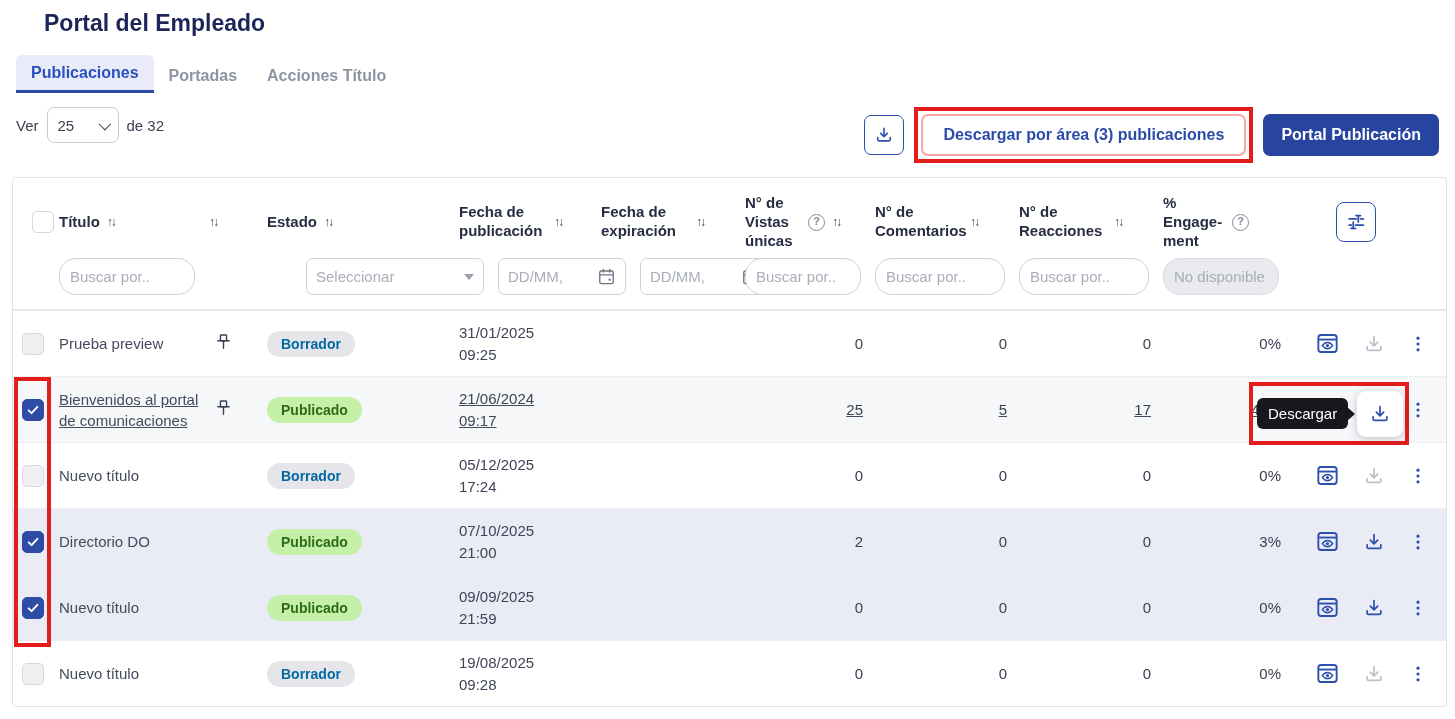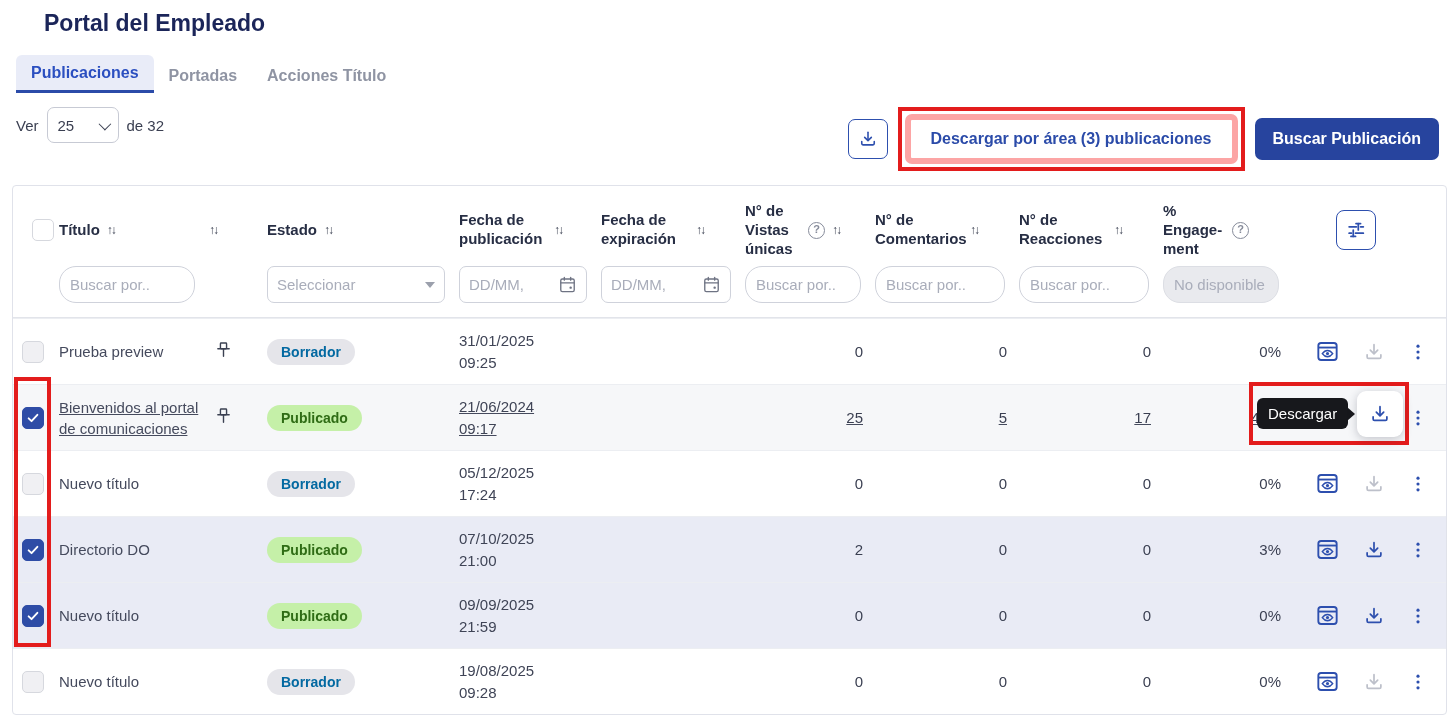--- a/index.html
+++ b/index.html
@@ -19,21 +19,21 @@
   .ver-group { display:flex; align-items:center; gap:8px; font-size:15px; color:#3a3f51; }
   .select-box { width:72px; height:36px; border:1px solid #c7cad4; border-radius:7px;
     display:flex; align-items:center; justify-content:space-between; padding:0 10px; background:#fff; }
   .select-box .val { font-size:15px; color:#3a3f51; }
   .chev { width:9px; height:9px; border-right:1.8px solid #3a3f51; border-bottom:1.8px solid #3a3f51;
     transform:rotate(45deg) translateY(-2px); }
   .controls-right { margin-left:auto; display:flex; align-items:center; gap:10px; }
   .icon-btn { width:40px; height:40px; border:1px solid #2d4fae; border-radius:7px; background:#fff;
     display:flex; align-items:center; justify-content:center; cursor:pointer; }
   .anno-wrap { border:4px solid #e31c1c; padding:3px; }
-  .btn-outline { border:6px solid #fca5a5; color:#2b4ba9; background:#fff; font-size:16px; font-weight:600;
+  .btn-outline { border:2px solid #fca5a5; color:#2b4ba9; background:#fff; font-size:16px; font-weight:600;
     padding:10px 20px; border-radius:7px; cursor:pointer; font-family:inherit; }
   .btn-solid { border:none; background:#27449e; color:#fff; font-size:16px; font-weight:700;
     padding:12px 18px; border-radius:7px; cursor:pointer; font-family:inherit; }
 
   
   .table { margin:14px 8px 0 12px; border:1px solid #e0e2ea; border-radius:4px; background:#fff; }
   .grid { display:grid; grid-template-columns:46px 150px 58px 192px 142px 144px 130px 144px 144px 130px 1fr; }
   .thead-labels { padding:16px 0 4px; align-items:center; }
   .thead-filters { padding:4px 0 14px; border-bottom:1px solid #e2e4ea; align-items:center; }
   .th { font-size:15px; font-weight:700; color:#272e44; line-height:1.25; display:flex;
@@ -42,21 +42,21 @@
   .sort { font-size:12px; letter-spacing:-2px; color:#3b4152; cursor:pointer; white-space:nowrap; }
   .help { width:17px; height:17px; min-width:17px; border:1.4px solid #868b9a; border-radius:50%;
     color:#868b9a; font-size:11px; font-weight:700; display:inline-flex; align-items:center;
     justify-content:center; cursor:pointer; }
   .cell-pad { padding-left:10px; }
   .f-input { width:calc(100% - 14px); height:37px; border:1px solid #cfd2db; border-radius:17px;
     padding:0 10px; font-size:15px; color:#3a3f51; font-family:inherit; background:#fff; }
   .f-input::placeholder { color:#a9adba; }
   .f-fake { height:37px; border:1px solid #cfd2db; border-radius:7px; background:#fff;
     display:flex; align-items:center; justify-content:space-between; padding:0 9px;
-    font-size:15px; color:#a9adba; width:calc(100% - 14px); cursor:pointer; }
+    font-size:15px; color:#a9adba; width:calc(100% - 14px); cursor:pointer;margin-left:39px; }
   .f-disabled { background:#e9eaee; border-color:#dcdee4; color:#9ba0ac; cursor:default; }
   .caret { width:0; height:0; border-left:5px solid transparent; border-right:5px solid transparent;
     border-top:6px solid #9ba0ac; }
 
   .checkbox { width:22px; height:22px; border-radius:5px; border:1.5px solid #d6d8de; background:#f0f0f3;
     display:flex; align-items:center; justify-content:center; cursor:pointer; margin-left:9px; }
   .checkbox.head { background:#fff; }
   .checkbox.checked { background:#2e4ca6; border-color:#2e4ca6; }
 
   .row { border-top:1px solid #eceef2; min-height:66px; align-items:center; padding:4px 0;
@@ -112,21 +112,21 @@
     <button class="icon-btn">
       <svg width="20" height="20" viewBox="0 0 24 24" fill="none" stroke="#2d4fae" stroke-width="1.9" stroke-linecap="round" stroke-linejoin="round">
         <path d="M12 4v9"></path>
           <path d="M8 10l4 4 4-4"></path>
           <path d="M4.5 15v2.5a1.5 1.5 0 0 0 1.5 1.5h12a1.5 1.5 0 0 0 1.5-1.5V15"></path>
       </svg>
     </button>
     <div class="anno-wrap">
       <button class="btn-outline">Descargar por área (3) publicaciones</button>
     </div>
-    <button class="btn-solid">Buscar Publicación</button>
+    <button class="btn-solid">Portal Publicación</button>
   </div>
 </div>
 
 <div class="table">
 
   <div class="grid thead-labels">
     <div class="th cell-pad">
         <span class="checkbox head"></span>
       </div>
     <div class="th">

